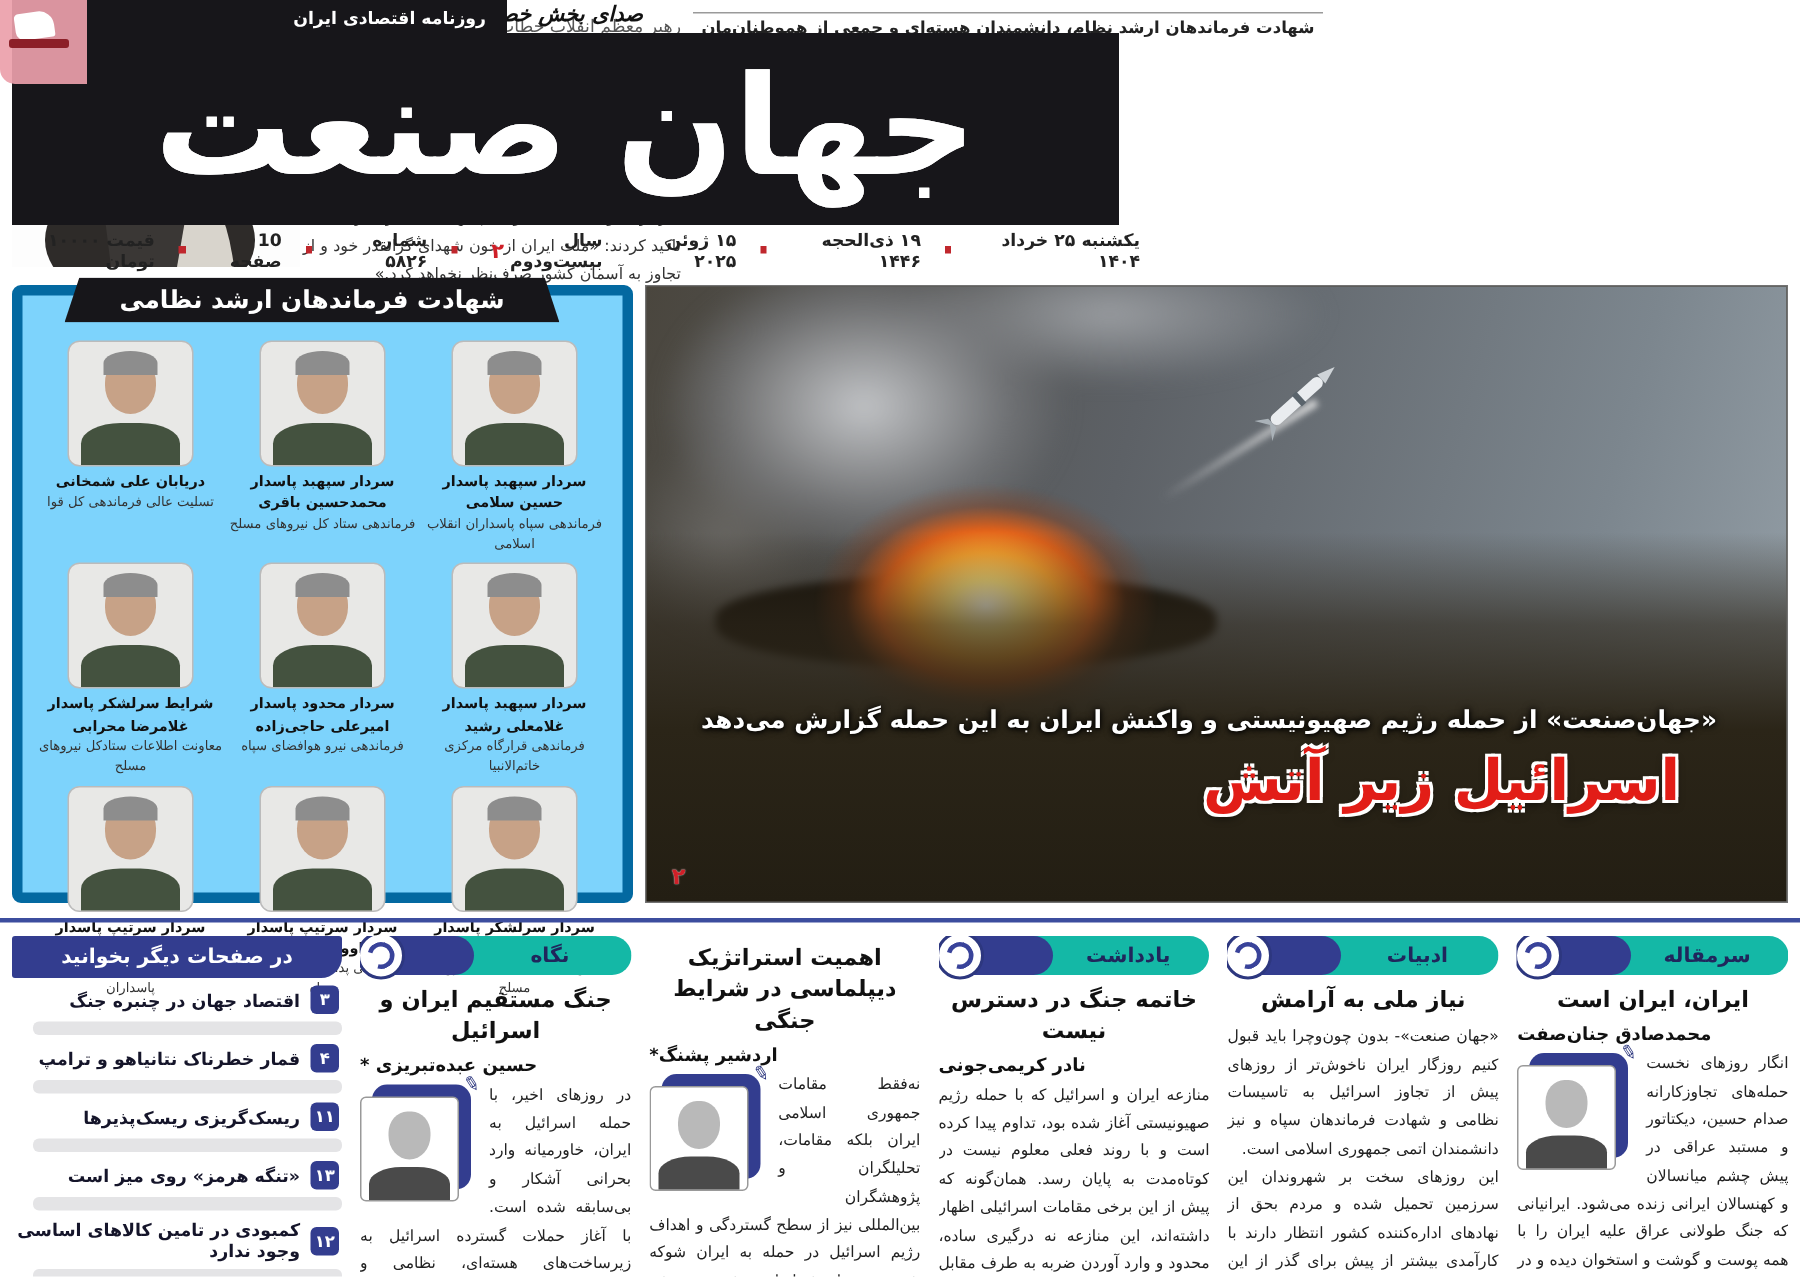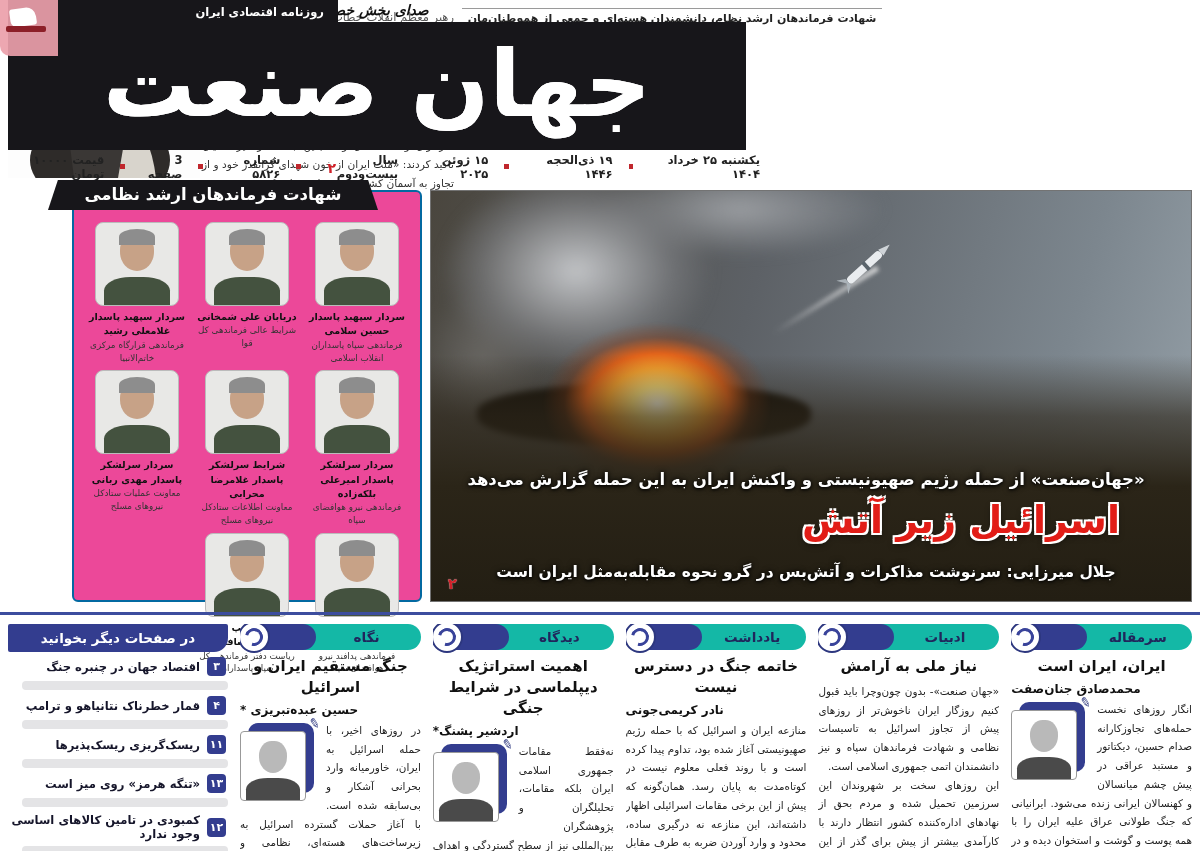--- a/index.html
+++ b/index.html
@@ -66,22 +66,22 @@
   .photo-kicker { position:absolute; top:279px; right:40px; left:30px; text-align:center;
     color:#fff; font-size:16.5px; font-weight:bold; text-shadow:0 1px 3px #000,0 0 6px #000; }
   .photo-headline { position:absolute; top:308px; right:60px; width:340px; text-align:center;
     color:#e21d17; font-size:38px; font-weight:bold; line-height:1.15;
     text-shadow:-2px -2px 0 #fff,2px -2px 0 #fff,-2px 2px 0 #fff,2px 2px 0 #fff,0 3px 6px rgba(0,0,0,.6); }
   .photo-sub { position:absolute; top:372px; right:30px; left:20px; text-align:center;
     color:#fff; font-size:15.5px; font-weight:bold; text-shadow:0 1px 3px #000,0 0 6px #000; }
   #main-photo .pageref { position:absolute; bottom:8px; right:calc(100% - 26px); left:8px; font-size:15px; }
 
   
-  #martyrs { position:absolute; top:190px; right:778px; width:350px; height:412px;
-    background:#ec4899; border:2px solid #0369a1; border-radius:6px; }
+  #martyrs { position:absolute; top:190px; right:778px; width:414px; height:412px;
+    background:#7dd3fc; border:7px solid #0369a1; border-radius:6px; }
   #martyrs-banner { position:absolute; top:-12px; right:42px; width:330px; height:30px;
     background:#17161a; color:#fff; text-align:center; font-size:16.5px; font-weight:bold;
     line-height:30px; clip-path:polygon(3% 0,97% 0,100% 100%,0 100%); }
   #martyrs-grid { position:absolute; top:28px; right:10px; left:10px; bottom:6px;
     display:grid; grid-template-columns:1fr 1fr 1fr; grid-template-rows:1fr 1fr 1fr; gap:4px; }
   .person { text-align:center; padding-top:2px; }
   .person .pic { width:84px; height:84px; margin:0 auto 4px auto; border:1px solid #bbb;
     border-radius:8px; background:#e8e8e6; position:relative; overflow:hidden; }
   .person .pic:before { content:""; position:absolute; top:10px; left:50%; transform:translateX(-50%);
     width:34px; height:38px; background:#c7a287; border-radius:45% 45% 50% 50%; }
@@ -177,74 +177,80 @@
     <span>یکشنبه ۲۵ خرداد ۱۴۰۴</span>
       <span class="sq"></span>
     <span>۱۹ ذی‌الحجه ۱۴۴۶</span>
       <span class="sq"></span>
     <span>۱۵ ژوئن ۲۰۲۵</span>
     <span class="rule"></span>
     <span>سال بیست‌ودوم</span>
       <span class="sq"></span>
     <span>شماره ۵۸۲۶</span>
       <span class="sq"></span>
-    <span>3 صفحه</span>
+    <span>10 صفحه</span>
       <span class="sq"></span>
     <span>قیمت ۱۰۰۰۰ تومان</span>
   </div>
 </div>
 
 <div id="main-photo">
   <div class="ph-sky"></div>
   <div class="ph-smoke"></div>
   <div class="ph-launcher"></div>
   <div class="ph-flame"></div>
   <div class="ph-trail"></div>
   <svg class="ph-missile" width="64" height="18" viewBox="0 0 64 18">
     <rect x="8" y="5" width="44" height="8" rx="4" fill="#e9ecef"></rect>
     <polygon points="52,5 64,9 52,13" fill="#cfd4d8"></polygon>
     <polygon points="8,5 0,0 6,9 0,18 8,13" fill="#aab2b8"></polygon>
     <rect x="30" y="4" width="4" height="10" fill="#5a646c"></rect>
   </svg>
   <div class="ph-ground"></div>
   <div class="photo-kicker">«جهان‌صنعت» از حمله رژیم صهیونیستی و واکنش ایران به این حمله گزارش می‌دهد</div>
   <div class="photo-headline">اسرائیل زیر آتش</div>
-  <div class="photo-sub">جلال میرزایی: سرنوشت مذاکرات و آتش‌بس در گرو نحوه مقابله‌به‌مثل ایران است</div>
   <span class="pageref">۲</span>
 </div>
 
 <div id="martyrs">
   <div id="martyrs-banner">شهادت فرماندهان ارشد نظامی</div>
   <div id="martyrs-grid">
     <div class="person">
       <div class="pic">
           <div class="hair"></div>
         </div>
       <div class="name">سردار سپهبد پاسدار حسین سلامی</div>
       <div class="role">فرماندهی سپاه پاسداران انقلاب اسلامی</div>
     </div>
     <div class="person">
       <div class="pic">
           <div class="hair"></div>
         </div>
+      <div class="name">سردار سپهبد پاسدار محمدحسین باقری</div>
+      <div class="role">فرماندهی ستاد کل نیروهای مسلح</div>
+    </div>
+    <div class="person">
+      <div class="pic">
+          <div class="hair"></div>
+        </div>
       <div class="name">دریابان علی شمخانی</div>
-      <div class="role">شرایط عالی فرماندهی کل قوا</div>
+      <div class="role">تسلیت عالی فرماندهی کل قوا</div>
     </div>
     <div class="person">
       <div class="pic">
           <div class="hair"></div>
         </div>
       <div class="name">سردار سپهبد پاسدار غلامعلی رشید</div>
       <div class="role">فرماندهی قرارگاه مرکزی خاتم‌الانبیا</div>
     </div>
     <div class="person">
       <div class="pic">
           <div class="hair"></div>
         </div>
-      <div class="name">سردار سرلشکر پاسدار امیرعلی بلکه‌زاده</div>
+      <div class="name">سردار محدود پاسدار امیرعلی حاجی‌زاده</div>
       <div class="role">فرماندهی نیرو هوافضای سپاه</div>
     </div>
     <div class="person">
       <div class="pic">
           <div class="hair"></div>
         </div>
       <div class="name">شرایط سرلشکر پاسدار غلامرضا محرابی</div>
       <div class="role">معاونت اطلاعات ستادکل نیروهای مسلح</div>
     </div>
     <div class="person">
@@ -307,25 +313,20 @@
       <span class="colhead-label">یادداشت</span>
       <span class="colhead-pill"></span>
       <span class="collogo"></span>
     </div>
     <div class="col-title">خاتمه جنگ در دسترس نیست</div>
     <div class="col-author">نادر کریمی‌جونی</div>
     <div class="col-body">منازعه ایران و اسرائیل که با حمله رژیم صهیونیستی آغاز شده بود، تداوم پیدا کرده است و با روند فعلی معلوم نیست در کوتاه‌مدت به پایان رسد. همان‌گونه که پیش از این برخی مقامات اسرائیلی اظهار داشته‌اند، این منازعه نه درگیری ساده، محدود و وارد آوردن ضربه به طرف مقابل (ایران) که رسما جنگ نامیده شده است. در ادبیات طرف مقابل، مقامات کشورمان نیز این رویداد جنگ نامیده شده و مقام رهبری در پیام جمعه شب خود تصریح کردند که اسرائیل جنگ را آغاز کرده است و باید منتظر پاسخ</div>
   </div>
 
   <div class="col">
-    <div class="colhead">
-      <span class="colhead-label">دیدگاه</span>
-      <span class="colhead-pill"></span>
-      <span class="collogo"></span>
-    </div>
     <div class="col-title">اهمیت استراتژیک دیپلماسی در شرایط جنگی</div>
     <div class="col-author">اردشیر پشنگ*</div>
     <div class="author-photo">
       <div class="frame"></div>
         <div class="img"></div>
         <span class="pencil">✎</span>
     </div>
     <div class="col-body">نه‌فقط مقامات جمهوری اسلامی ایران بلکه مقامات، تحلیلگران و پژوهشگران بین‌المللی نیز از سطح گستردگی و اهداف رژیم اسرائیل در حمله به ایران شوکه شدند یعنی تا پیش از این پیش‌بینی می‌شد اگر قرار باشد اتفاقی بیفتد، این موضوع احتمالا بعد از شکست مذاکرات میان ایران و ایالات‌متحده محقق می‌شود که در راستای آن اسرائیل چند هدف محدود، خاص و نمادین را در سایت‌های هسته‌ای ایران هدف قرار می‌دهد</div>
   </div>
 

